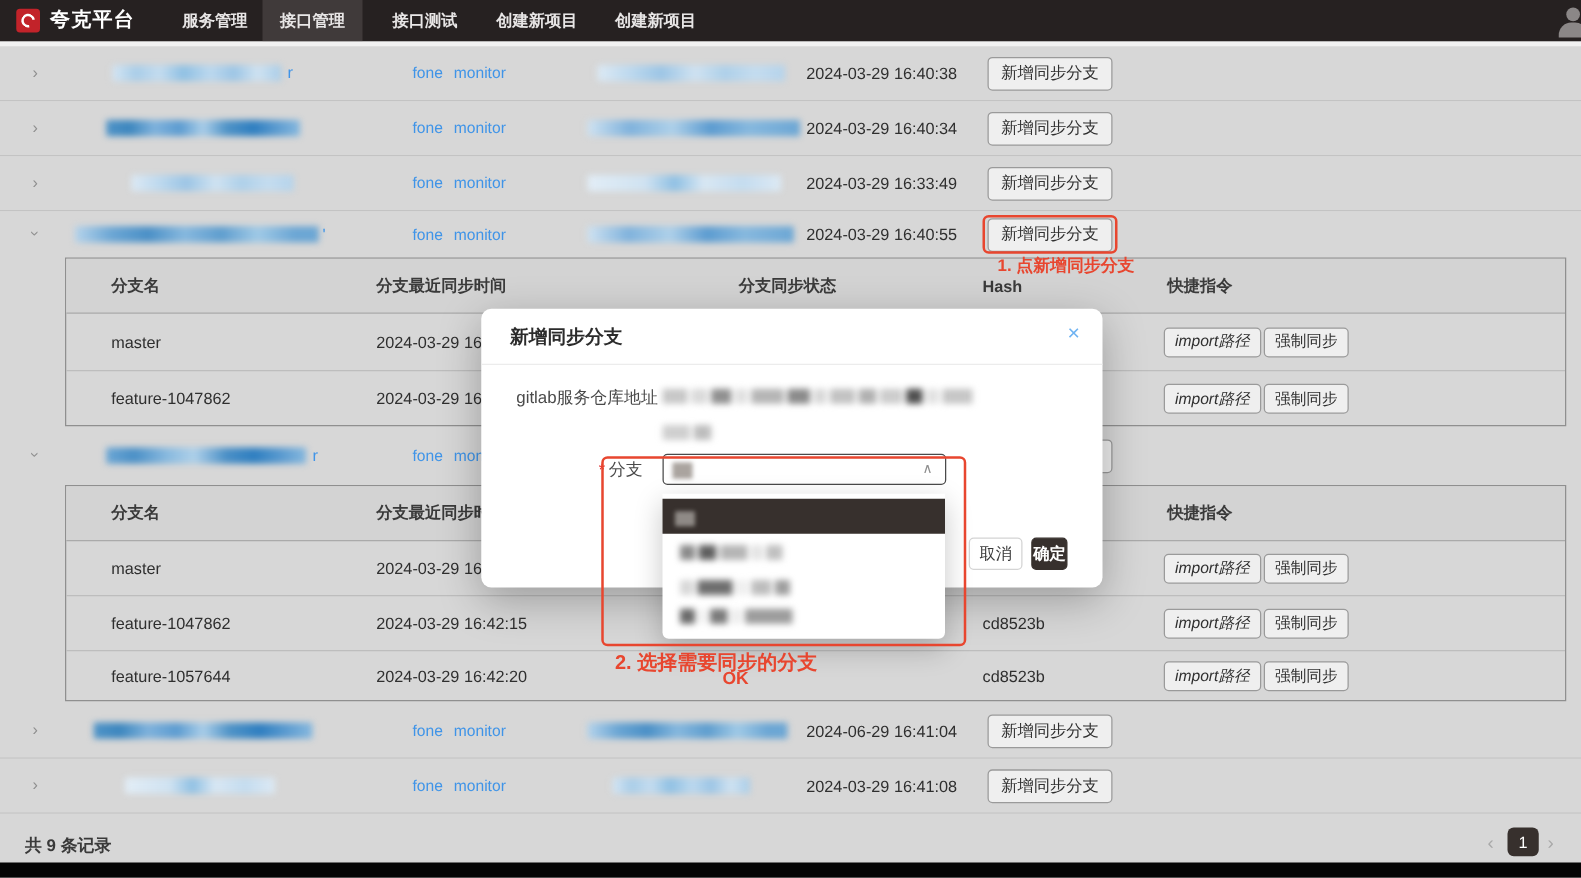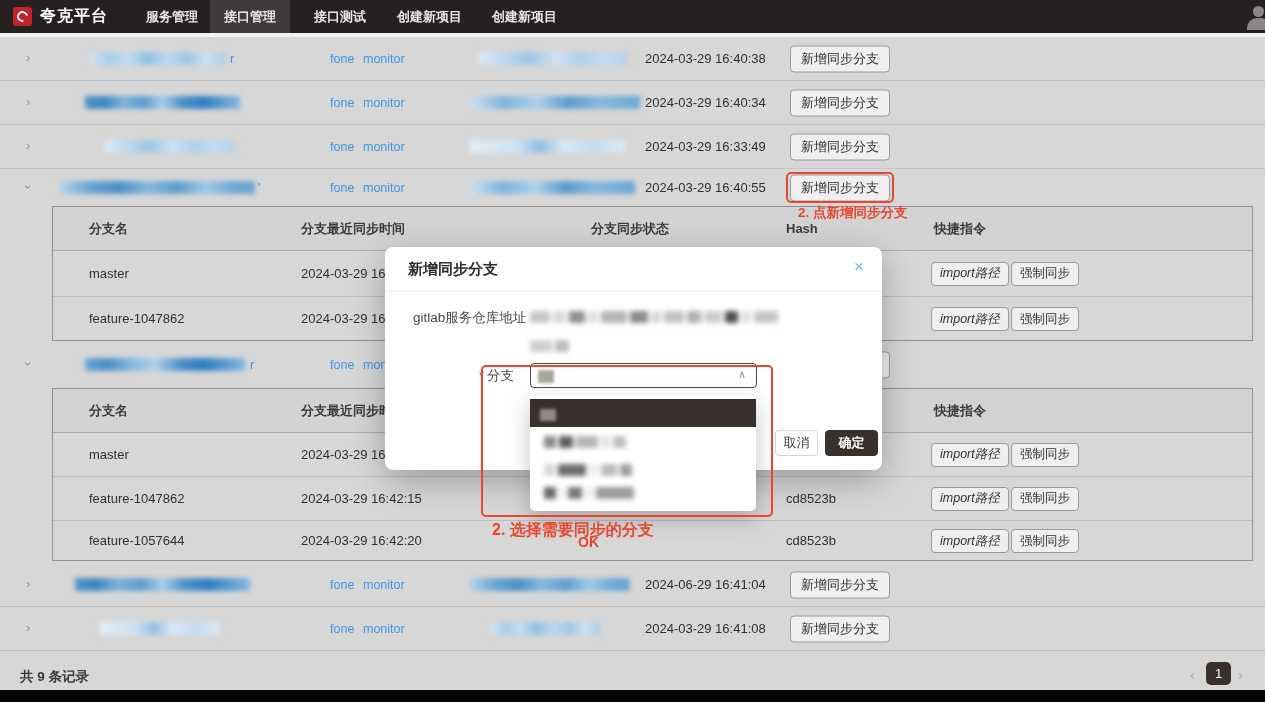--- a/index.html
+++ b/index.html
@@ -62,21 +62,21 @@
   .repo-label { position:absolute; left:28px; top:62px; font-size:13.5px; color:#4a4a4a; }
   .rd-line { position:absolute; display:flex; gap:3px; filter:blur(2.4px); height:12px; }
   .rd-line i { display:block; height:100%; border-radius:1px; }
   .req { color:#e02020; font-size:13px; margin-right:3px; }
   .branch-label { position:absolute; left:94px; top:120px; font-size:13.5px; color:#4a4a4a; }
   .select { position:absolute; left:145px; top:116px; width:227px; height:25px; border:1px solid #4a4a4a; border-radius:4px; background:#fff; cursor:pointer; }
   .select .val { position:absolute; left:7px; top:6px; width:16px; height:13px; background:#aaa49f; border-radius:1px; filter:blur(1.8px); }
   .select .up { position:absolute; right:10px; top:4px; color:#8f8f8f; font-size:11px; }
   .mbtn { position:absolute; height:26px; border-radius:4px; font-size:13px; font-family:Liberation Mono, monospace; cursor:pointer; }
   .mbtn.cancel { left:390px; top:183px; width:43px; background:#fff; border:1px solid #d4d4d4; color:#3a3a3a; }
-  .mbtn.ok { left:440px; top:183px; width:53px; background:#37302d; border:1px solid #37302d; color:#fff; font-weight:bold; }
+  .mbtn.ok { left:440px; top:183px; width:29px; background:#37302d; border:1px solid #37302d; color:#fff; font-weight:bold; }
 
   
   .dropdown { position:absolute; left:530px; top:395px; width:226px; height:116px; background:#fff; border-radius:0 0 5px 5px; box-shadow:0 8px 22px rgba(0,0,0,.22); z-index:12; }
   .dd-item { position:absolute; left:0; width:100%; cursor:pointer; }
   .dd-item.sel { top:4px; height:28px; background:#37302d; }
   .dd-sel-blk { position:absolute; left:10px; top:10px; width:16px; height:12px; background:#8f8a86; border-radius:1px; filter:blur(1.6px); }
 
   
   .redbox { position:absolute; border:2px solid #e8462f; border-radius:5px; z-index:20; pointer-events:none; }
   .redtext { position:absolute; color:#e8462f; font-size:13.5px; font-weight:bold; z-index:21; white-space:nowrap; }
@@ -302,19 +302,19 @@
         <i style="width:12px;background:#6a6a6a"></i>
           <i style="width:6px;background:#f0f0f0"></i>
           <i style="width:14px;background:#7a7a7a"></i>
           <i style="width:8px;background:#ededed"></i>
           <i style="width:38px;background:#9c9c9c"></i>
       </div>
     </div>
   </div>
 
   <div class="redbox" style="left:786px;top:172px;width:108px;height:31px"></div>
-  <div class="redtext" style="left:798px;top:204px">2. 点新增同步分支</div>
+  <div class="redtext" style="left:798px;top:204px">1. 点新增同步分支</div>
 
   <div class="redbox" style="left:481px;top:365px;width:292px;height:152px"></div>
   <div class="redtext" style="left:492px;top:520px;font-size:16px">2. 选择需要同步的分支</div>
   <div class="redtext" style="left:578px;top:534px;font-size:14px">OK</div>
 
 </div>
 
 </body></html>

